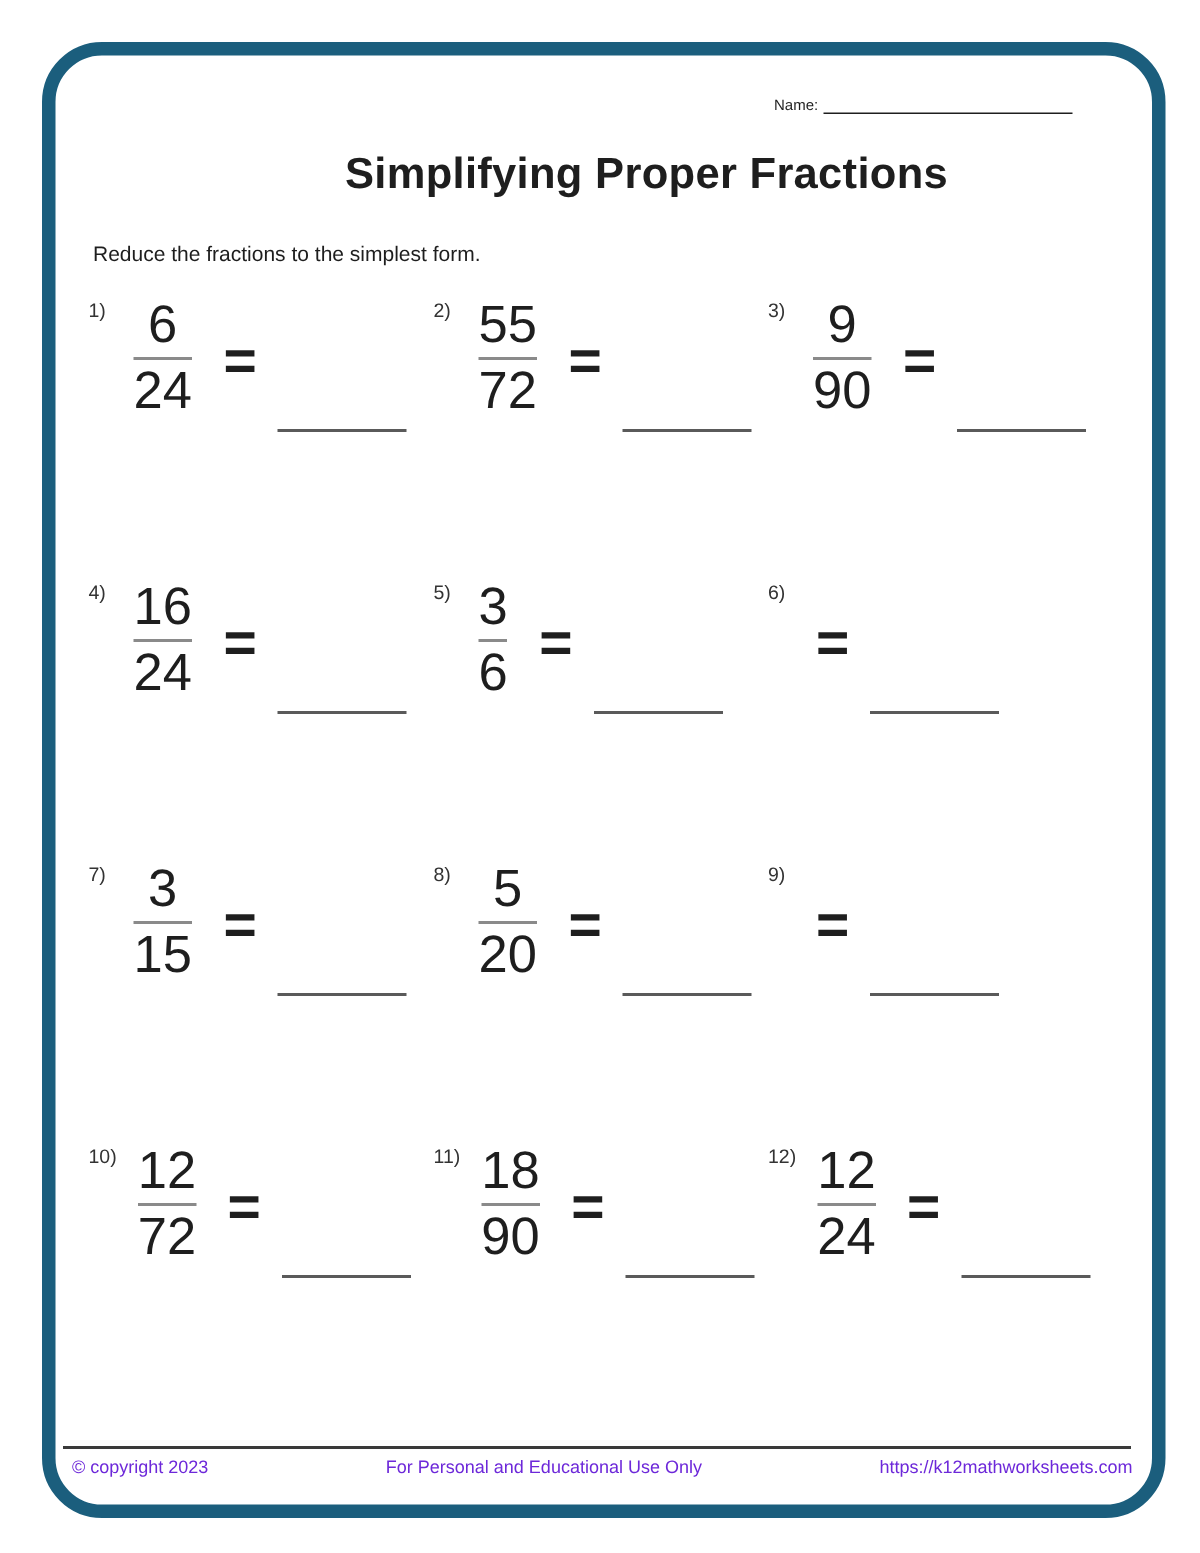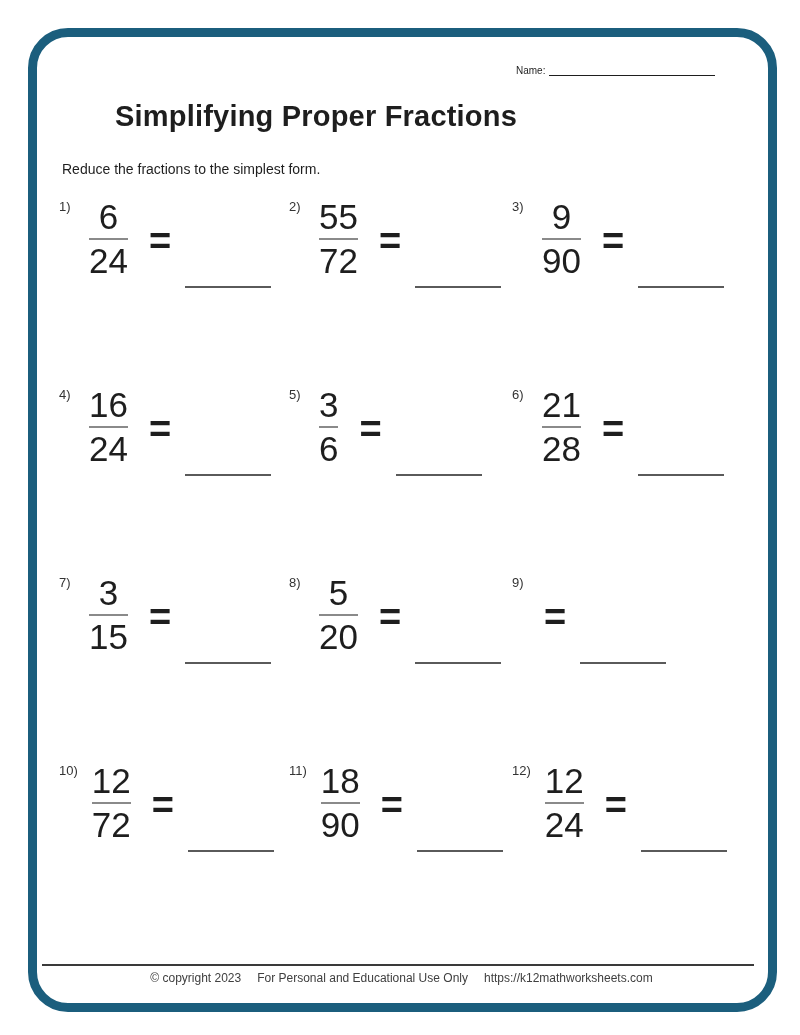--- a/index.html
+++ b/index.html
@@ -30,21 +30,21 @@
     display: inline-block;
     width: 166px;
     border-bottom: 1.5px solid #1e1e1e;
     margin-left: 4px;
     height: 16px;
   }
   .title {
     position: absolute;
     left: 0; top: 100px;
     width: 632px;
-    text-align: center;
+    text-align: right;
     font-size: 29px;
     font-weight: 700;
     letter-spacing: 0.2px;
   }
   .instruction {
     position: absolute;
     left: 62px; top: 161px;
     font-size: 14px;
   }
   .grid {
@@ -105,23 +105,23 @@
     position: absolute;
     left: 42px; top: 964px;
     width: 712px; height: 2px;
     background: #3a3a3a;
   }
   .footer-row {
     position: absolute;
     left: 48px; top: 971px;
     width: 707px;
     display: flex;
-    justify-content: center;
+    justify-content: space-between;
     font-size: 12px;
-    color: #404040;
+    color: #6d28d9;
     gap: 16px;
   }
 </style>
 </head>
 <body>
 
 <div class="sheet"></div>
 
 <div class="name-row">
   <span>Name:</span>
@@ -184,25 +184,20 @@
       <span class="num">3</span>
       <span class="fbar"></span>
       <span class="den">6</span>
     </span>
     <span class="eq">=</span>
     <span class="blank"></span>
   </div>
 
   <div class="cell">
     <span class="pnum">6)</span>
-    <span class="frac">
-      <span class="num">21</span>
-      <span class="fbar"></span>
-      <span class="den">28</span>
-    </span>
     <span class="eq">=</span>
     <span class="blank"></span>
   </div>
 
   <div class="cell">
     <span class="pnum">7)</span>
     <span class="frac">
       <span class="num">3</span>
       <span class="fbar"></span>
       <span class="den">15</span>

